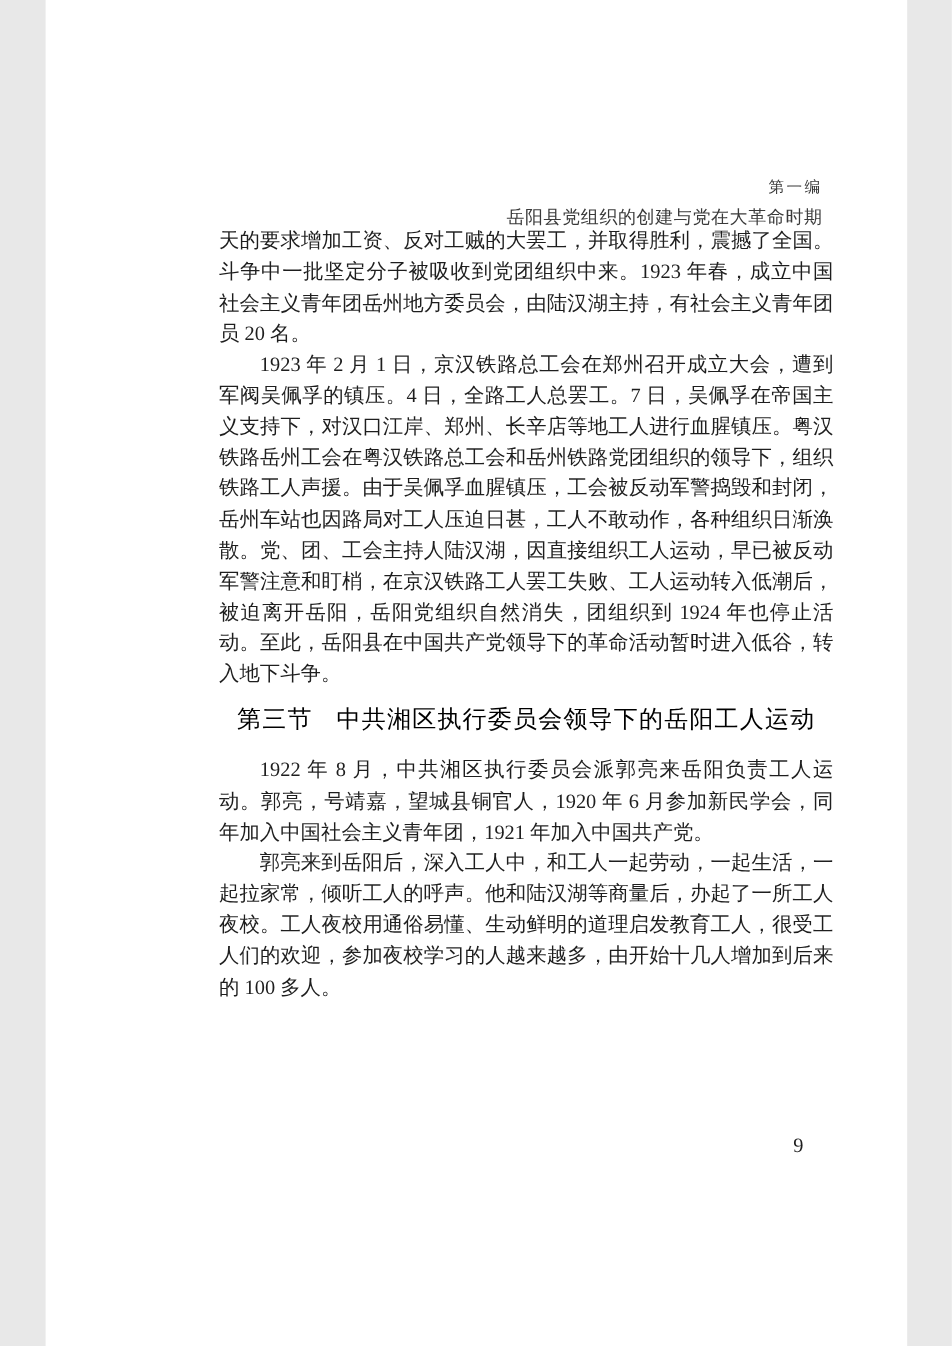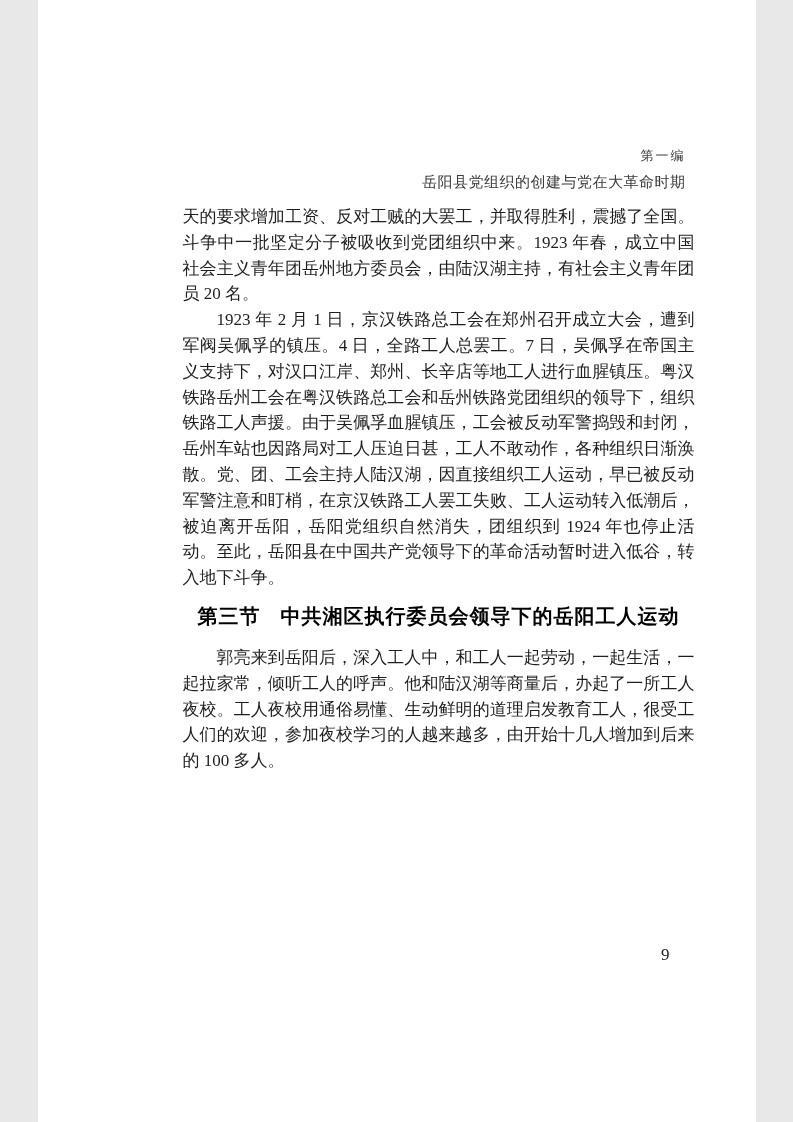--- a/index.html
+++ b/index.html
@@ -33,38 +33,38 @@
   }
   .rh-title {
     font-size: 15px;
     letter-spacing: 0.5px;
     line-height: 19px;
     margin-top: 8px;
   }
   
   .text-column {
     position: absolute;
-    top: 204px;
+    top: 188px;
     left: 145px;
     width: 512px;
     font-size: 17px;
     line-height: 25.8px;
     text-align: justify;
     text-justify: inter-ideograph;
   }
   .para {
     margin: 0;
     text-indent: 2em;
   }
   .para.no-indent {
     text-indent: 0;
   }
   .section-heading {
     font-family: "Liberation Sans", "DejaVu Sans", sans-serif;
-    font-weight: bold;
+    font-weight: normal;
     font-size: 20px;
     color: #000000;
     text-align: center;
     text-indent: 0;
     letter-spacing: 1px;
     line-height: 30px;
     margin: 10px 0 14px 0;
   }
   .heading-gap {
     display: inline-block;
@@ -95,20 +95,21 @@
   <main class="text-column">
 
     <p class="para no-indent">天的要求增加工资、反对工贼的大罢工，并取得胜利，震撼了全国。斗争中一批坚定分子被吸收到党团组织中来。1923 年春，成立中国社会主义青年团岳州地方委员会，由陆汉湖主持，有社会主义青年团员 20 名。</p>
 
     <p class="para">1923 年 2 月 1 日，京汉铁路总工会在郑州召开成立大会，遭到军阀吴佩孚的镇压。4 日，全路工人总罢工。7 日，吴佩孚在帝国主义支持下，对汉口江岸、郑州、长辛店等地工人进行血腥镇压。粤汉铁路岳州工会在粤汉铁路总工会和岳州铁路党团组织的领导下，组织铁路工人声援。由于吴佩孚血腥镇压，工会被反动军警捣毁和封闭，岳州车站也因路局对工人压迫日甚，工人不敢动作，各种组织日渐涣散。党、团、工会主持人陆汉湖，因直接组织工人运动，早已被反动军警注意和盯梢，在京汉铁路工人罢工失败、工人运动转入低潮后，被迫离开岳阳，岳阳党组织自然消失，团组织到 1924 年也停止活动。至此，岳阳县在中国共产党领导下的革命活动暂时进入低谷，转入地下斗争。</p>
 
     <h2 class="section-heading">
       <span>第三节</span><span class="heading-gap"></span><span>中共湘区执行委员会领导下的岳阳工人运动</span>
     </h2>
 
+    <p class="para">1922 年 8 月，中共湘区执行委员会派郭亮来岳阳负责工人运动。郭亮，号靖嘉，望城县铜官人，1920 年 6 月参加新民学会，同年加入中国社会主义青年团，1921 年加入中国共产党。</p>
 
     <p class="para">郭亮来到岳阳后，深入工人中，和工人一起劳动，一起生活，一起拉家常，倾听工人的呼声。他和陆汉湖等商量后，办起了一所工人夜校。工人夜校用通俗易懂、生动鲜明的道理启发教育工人，很受工人们的欢迎，参加夜校学习的人越来越多，由开始十几人增加到后来的 100 多人。</p>
 
 
   </main>
 
   <div class="folio">9</div>
 
 </div>
 

